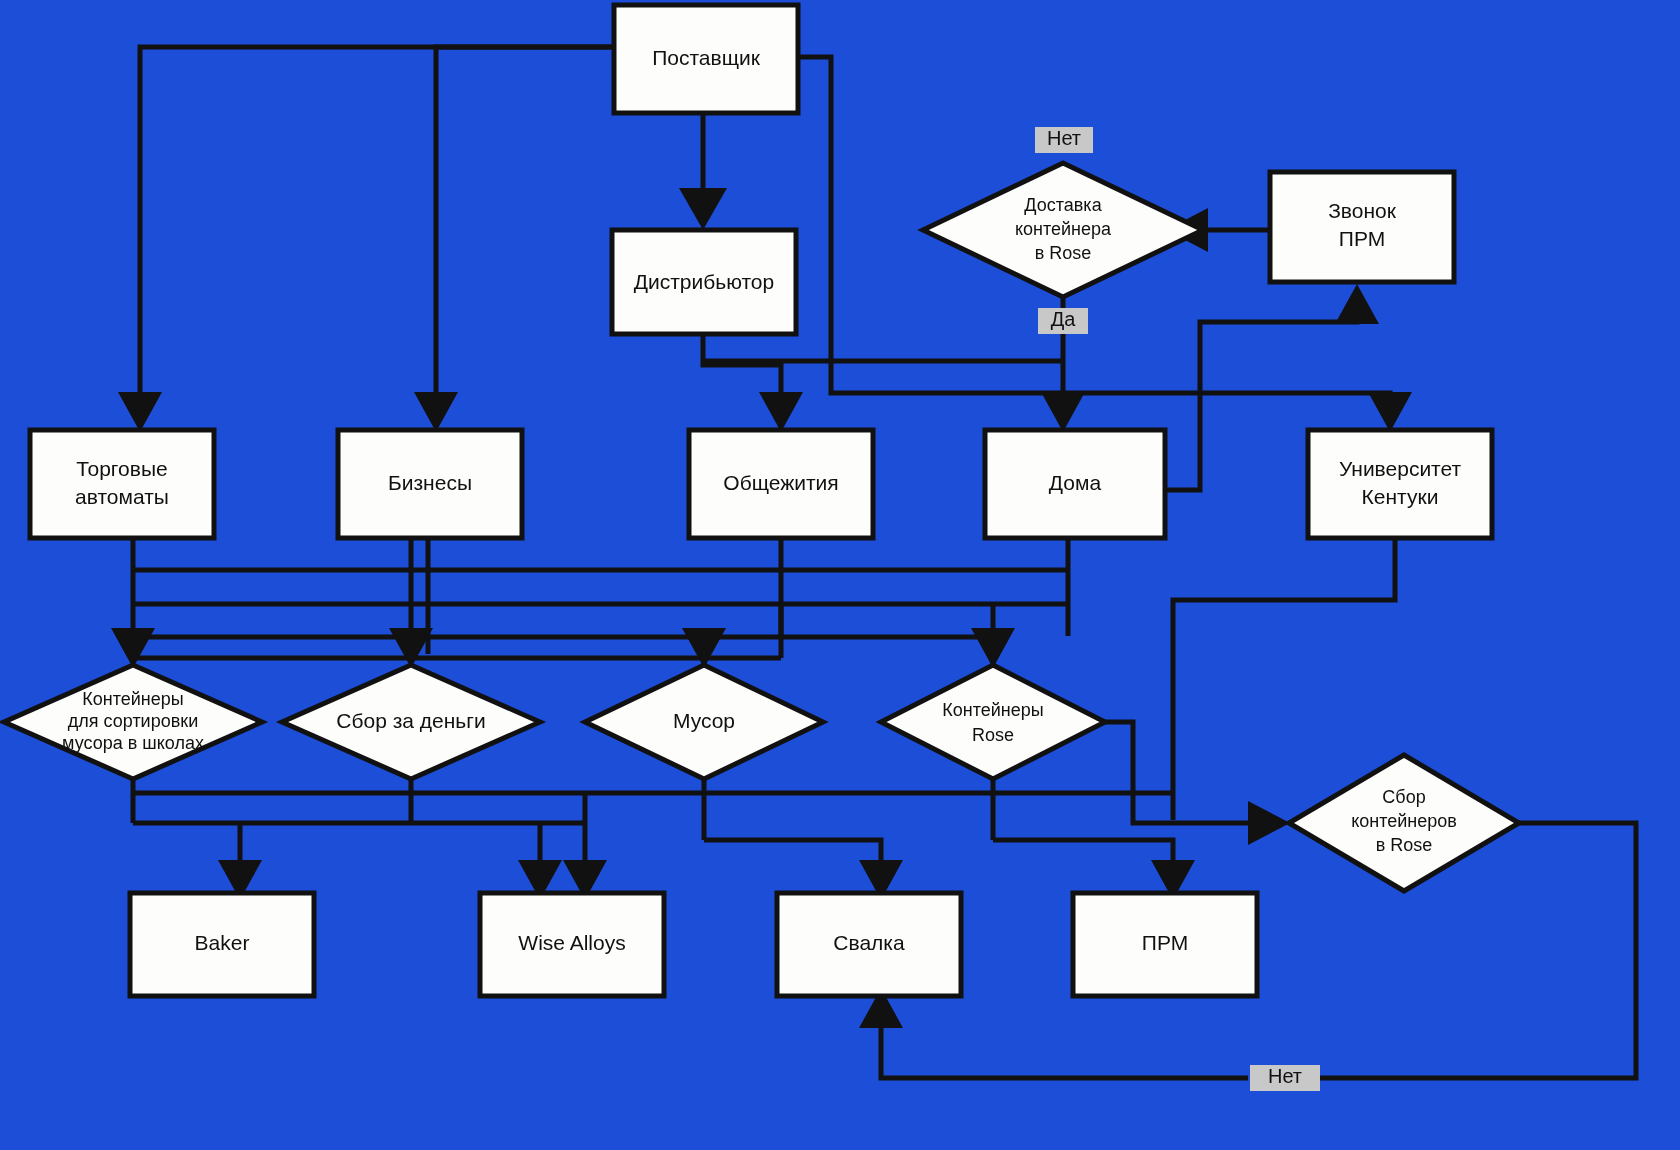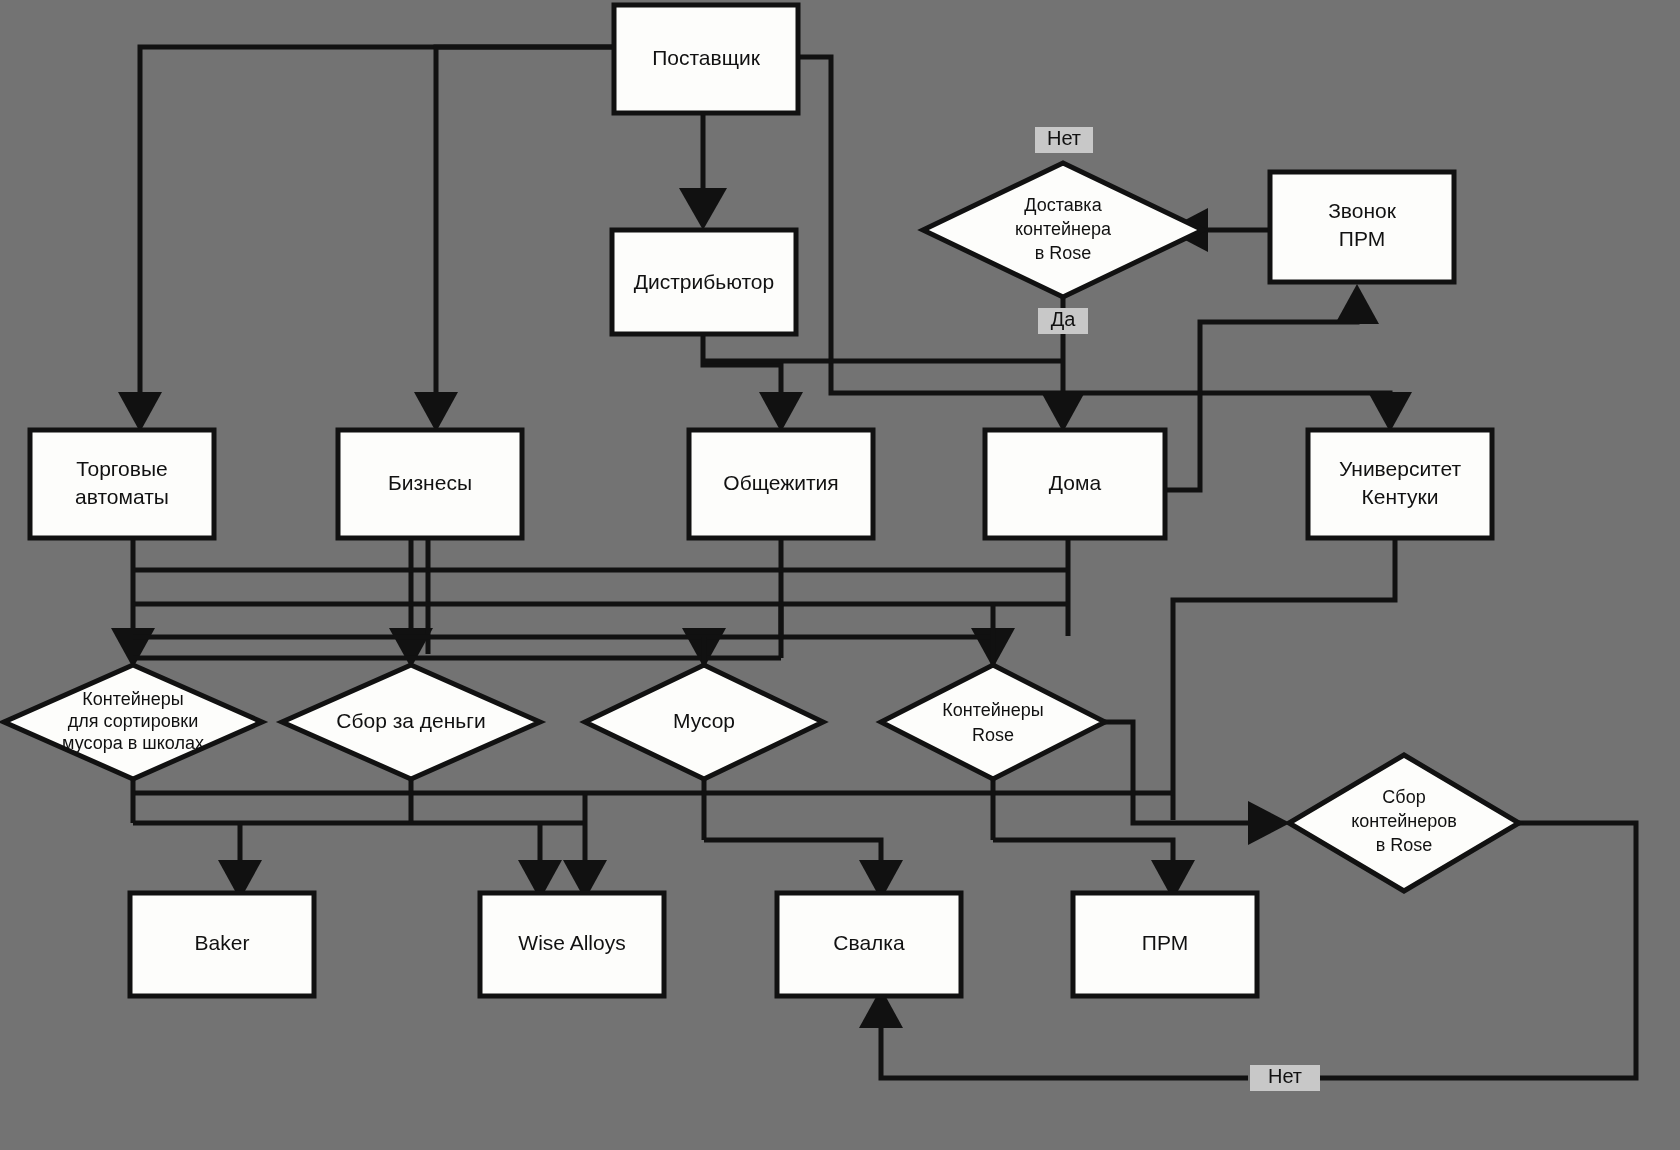--- a/index.html
+++ b/index.html
@@ -4,21 +4,21 @@
 <style>
   html, body {
     margin: 0;
     padding: 0;
     background: #c8c8c8;
   }
   #canvas-wrap {
     position: relative;
     width: 1680px;
     height: 1150px;
-    background: #737373;
+    background: #1d4ed8;
     overflow: hidden;
     font-family: "Liberation Sans", sans-serif;
   }
   svg.diagram {
     position: absolute;
     left: 0;
     top: 0;
     width: 1680px;
     height: 1150px;
   }

